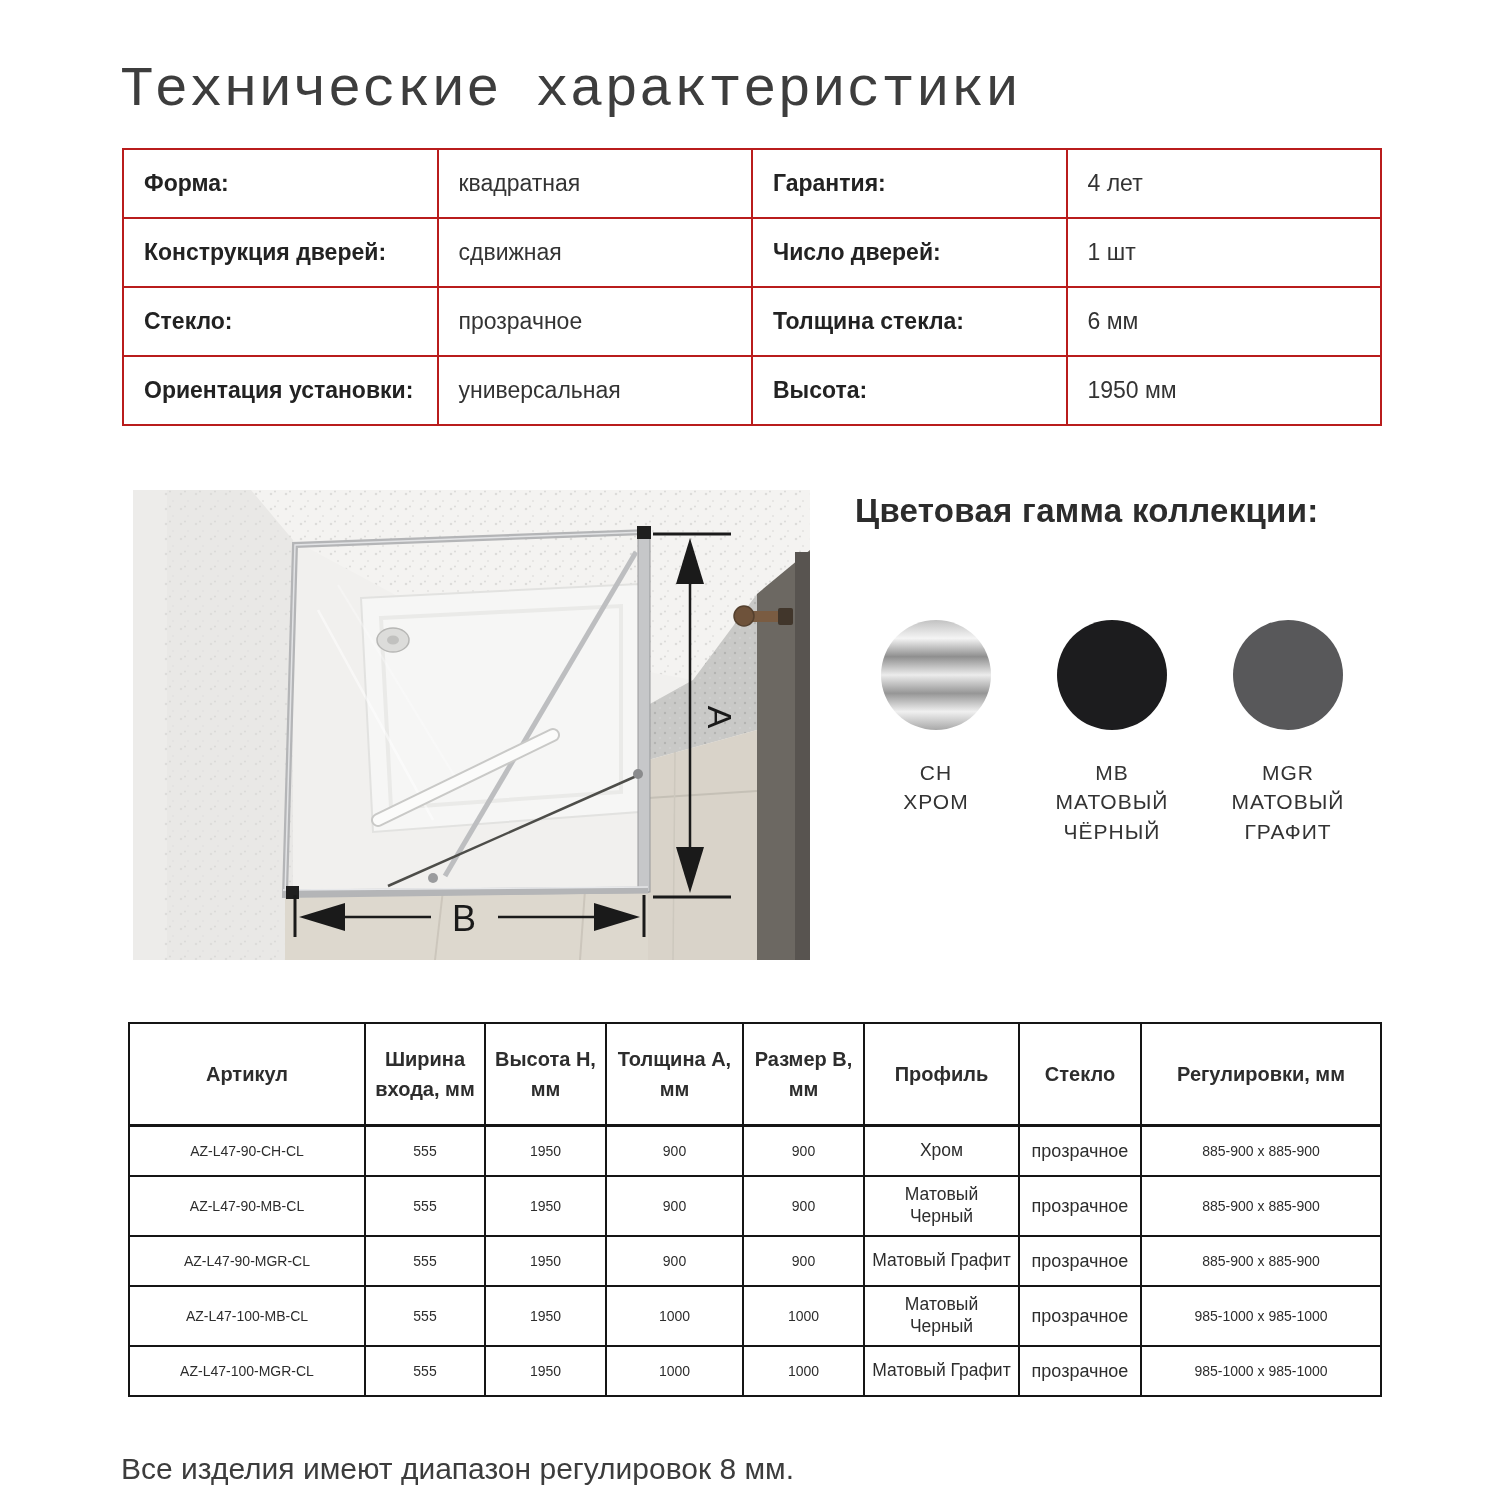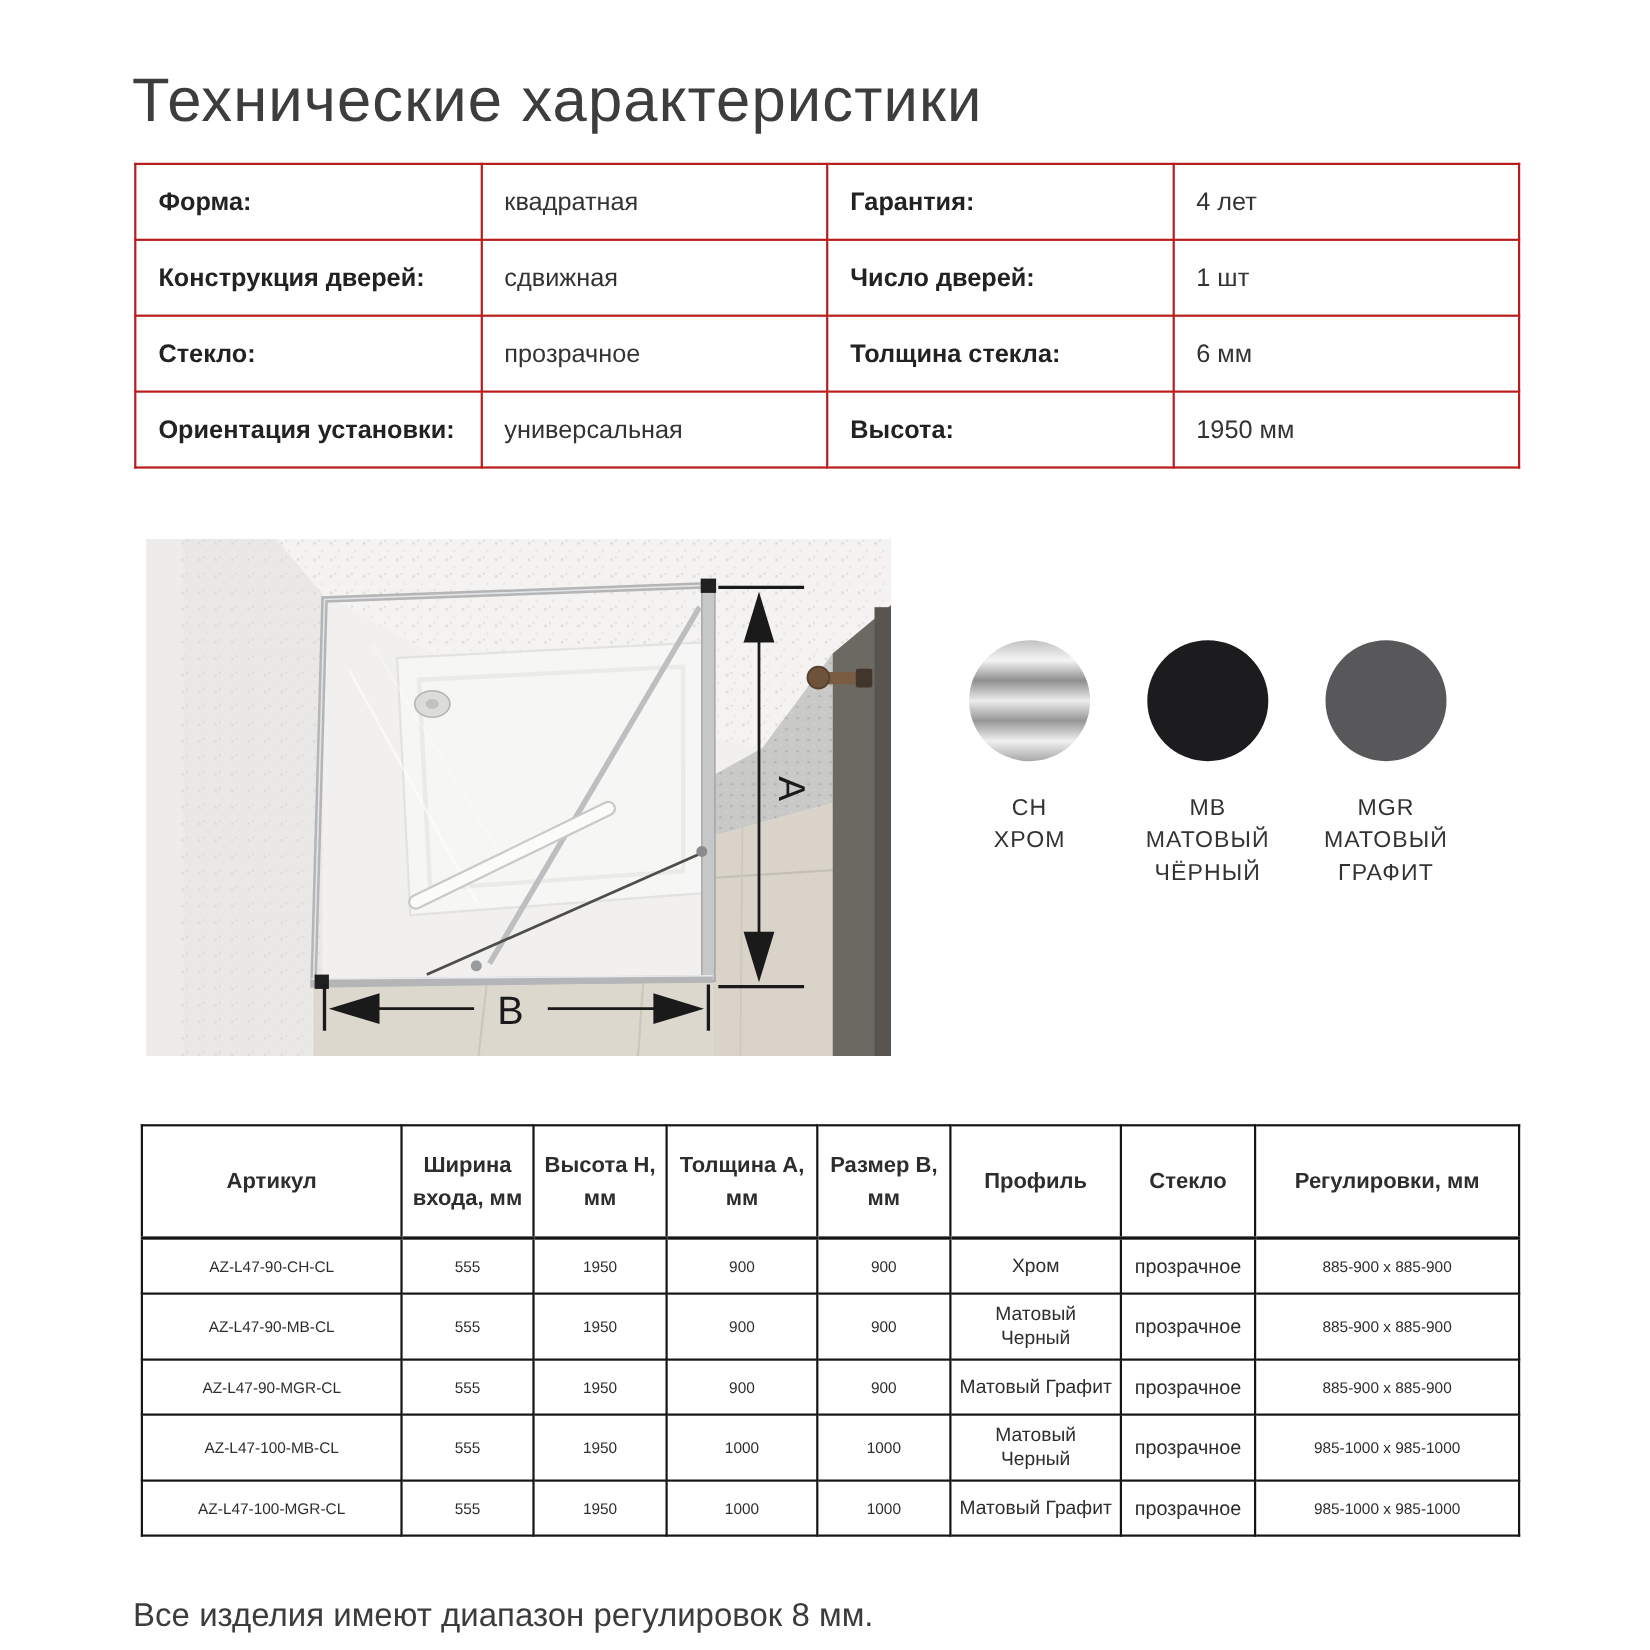--- a/index.html
+++ b/index.html
@@ -1,36 +1,36 @@
 <!DOCTYPE html>
 <html><head>
 <meta charset="utf-8">
 <style>
   html,body{margin:0;padding:0;background:#fff;}
   body{width:1500px;height:1500px;position:relative;overflow:hidden;
        font-family:"Liberation Sans",sans-serif;color:#3a3a3a;}
 
   .page-title{position:absolute;left:120px;top:20px;font-size:56px;font-weight:400;
-              color:#3d3d3d;letter-spacing:1px;}
+              color:#3d3d3d;letter-spacing:1px;font-family:Liberation Mono, monospace;}
 
   
   .spec-table{position:absolute;left:122px;top:148px;width:1260px;
               border-collapse:collapse;table-layout:fixed;}
   .spec-table td{border:2px solid #b91c1c;height:67px;vertical-align:middle;
                  font-size:23px;color:#333;padding:0 0 0 20px;}
   .spec-table td.spec-label{font-weight:bold;color:#222;}
 
   
   .photo{position:absolute;left:133px;top:490px;width:677px;height:470px;}
   .photo svg{display:block;}
 
   
   .collection{position:absolute;left:855px;top:492px;width:540px;}
   .collection-heading{font-size:33px;font-weight:bold;color:#2c2c2c;letter-spacing:.3px;}
-  .swatch-list{display:flex;margin-top:90px;}
+  .swatch-list{display:flex;gap:14px;margin-top:90px;}
   .swatch{width:162px;display:flex;flex-direction:column;align-items:center;}
   .swatch-circle{width:110px;height:110px;border-radius:50%;}
   .swatch-label{margin-top:28px;font-size:21px;line-height:1.4;letter-spacing:1px;
                 text-align:center;color:#333;white-space:pre-line;}
 
   
   .products-table{position:absolute;left:128px;top:1022px;width:1252px;
                   border-collapse:collapse;table-layout:fixed;}
   .products-table th,.products-table td{border:2px solid #151515;text-align:center;
                   vertical-align:middle;color:#2d2d2d;padding:0 4px;overflow:hidden;}
@@ -159,20 +159,21 @@
         <polygon points="166,427 212,413 212,441" stroke="none"></polygon>
         <polygon points="507,427 461,413 461,441" stroke="none"></polygon>
         <line x1="210" y1="427" x2="298" y2="427" stroke-width="2.5"></line>
         <line x1="365" y1="427" x2="463" y2="427" stroke-width="2.5"></line>
         <text x="331" y="441" font-size="36" stroke="none" text-anchor="middle" font-family="Liberation Sans, sans-serif">B</text>
       </g>
     </svg>
   </div>
 
   <div class="collection">
+    <div class="collection-heading">Цветовая гамма коллекции:</div>
     <div class="swatch-list">
         <div class="swatch">
           <div class="swatch-circle" style="background: linear-gradient(rgb(194, 194, 194), rgb(244, 244, 244), rgb(143, 143, 143), rgb(236, 236, 236), rgb(150, 150, 150), rgb(240, 240, 240), rgb(168, 168, 168));"></div>
           <div class="swatch-label">CH
 ХРОМ</div>
         </div>
         <div class="swatch">
           <div class="swatch-circle" style="background: rgb(28, 28, 30);"></div>
           <div class="swatch-label">MB
 МАТОВЫЙ

